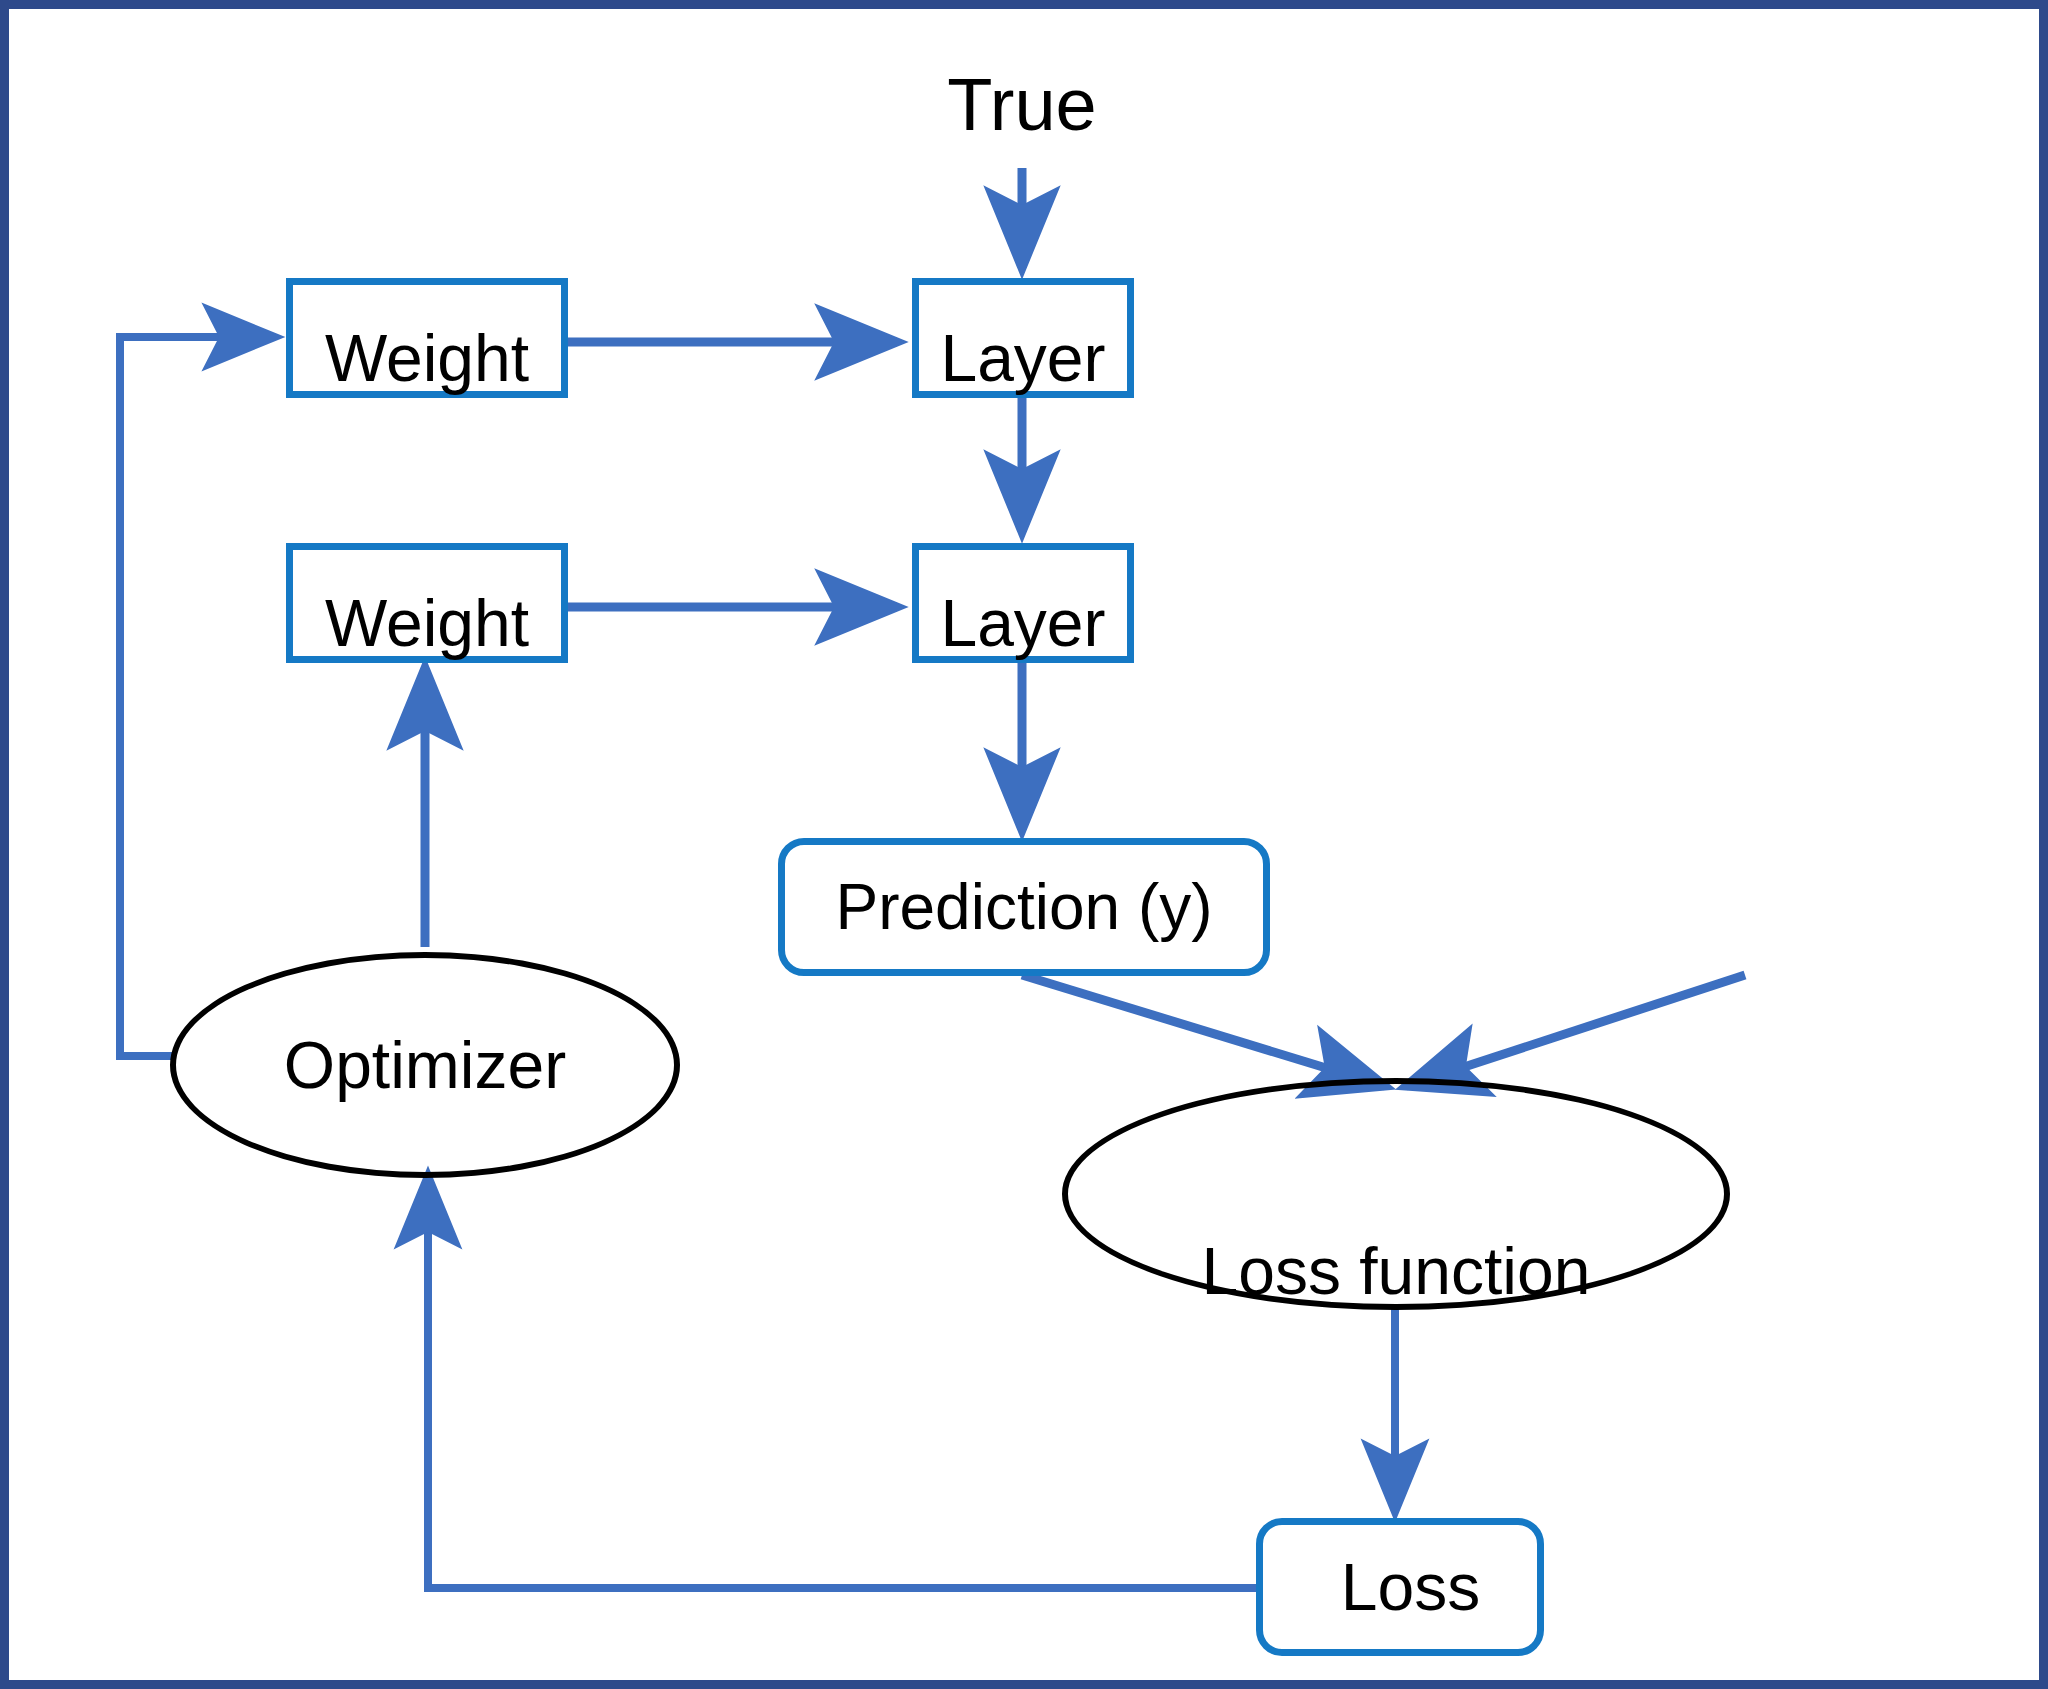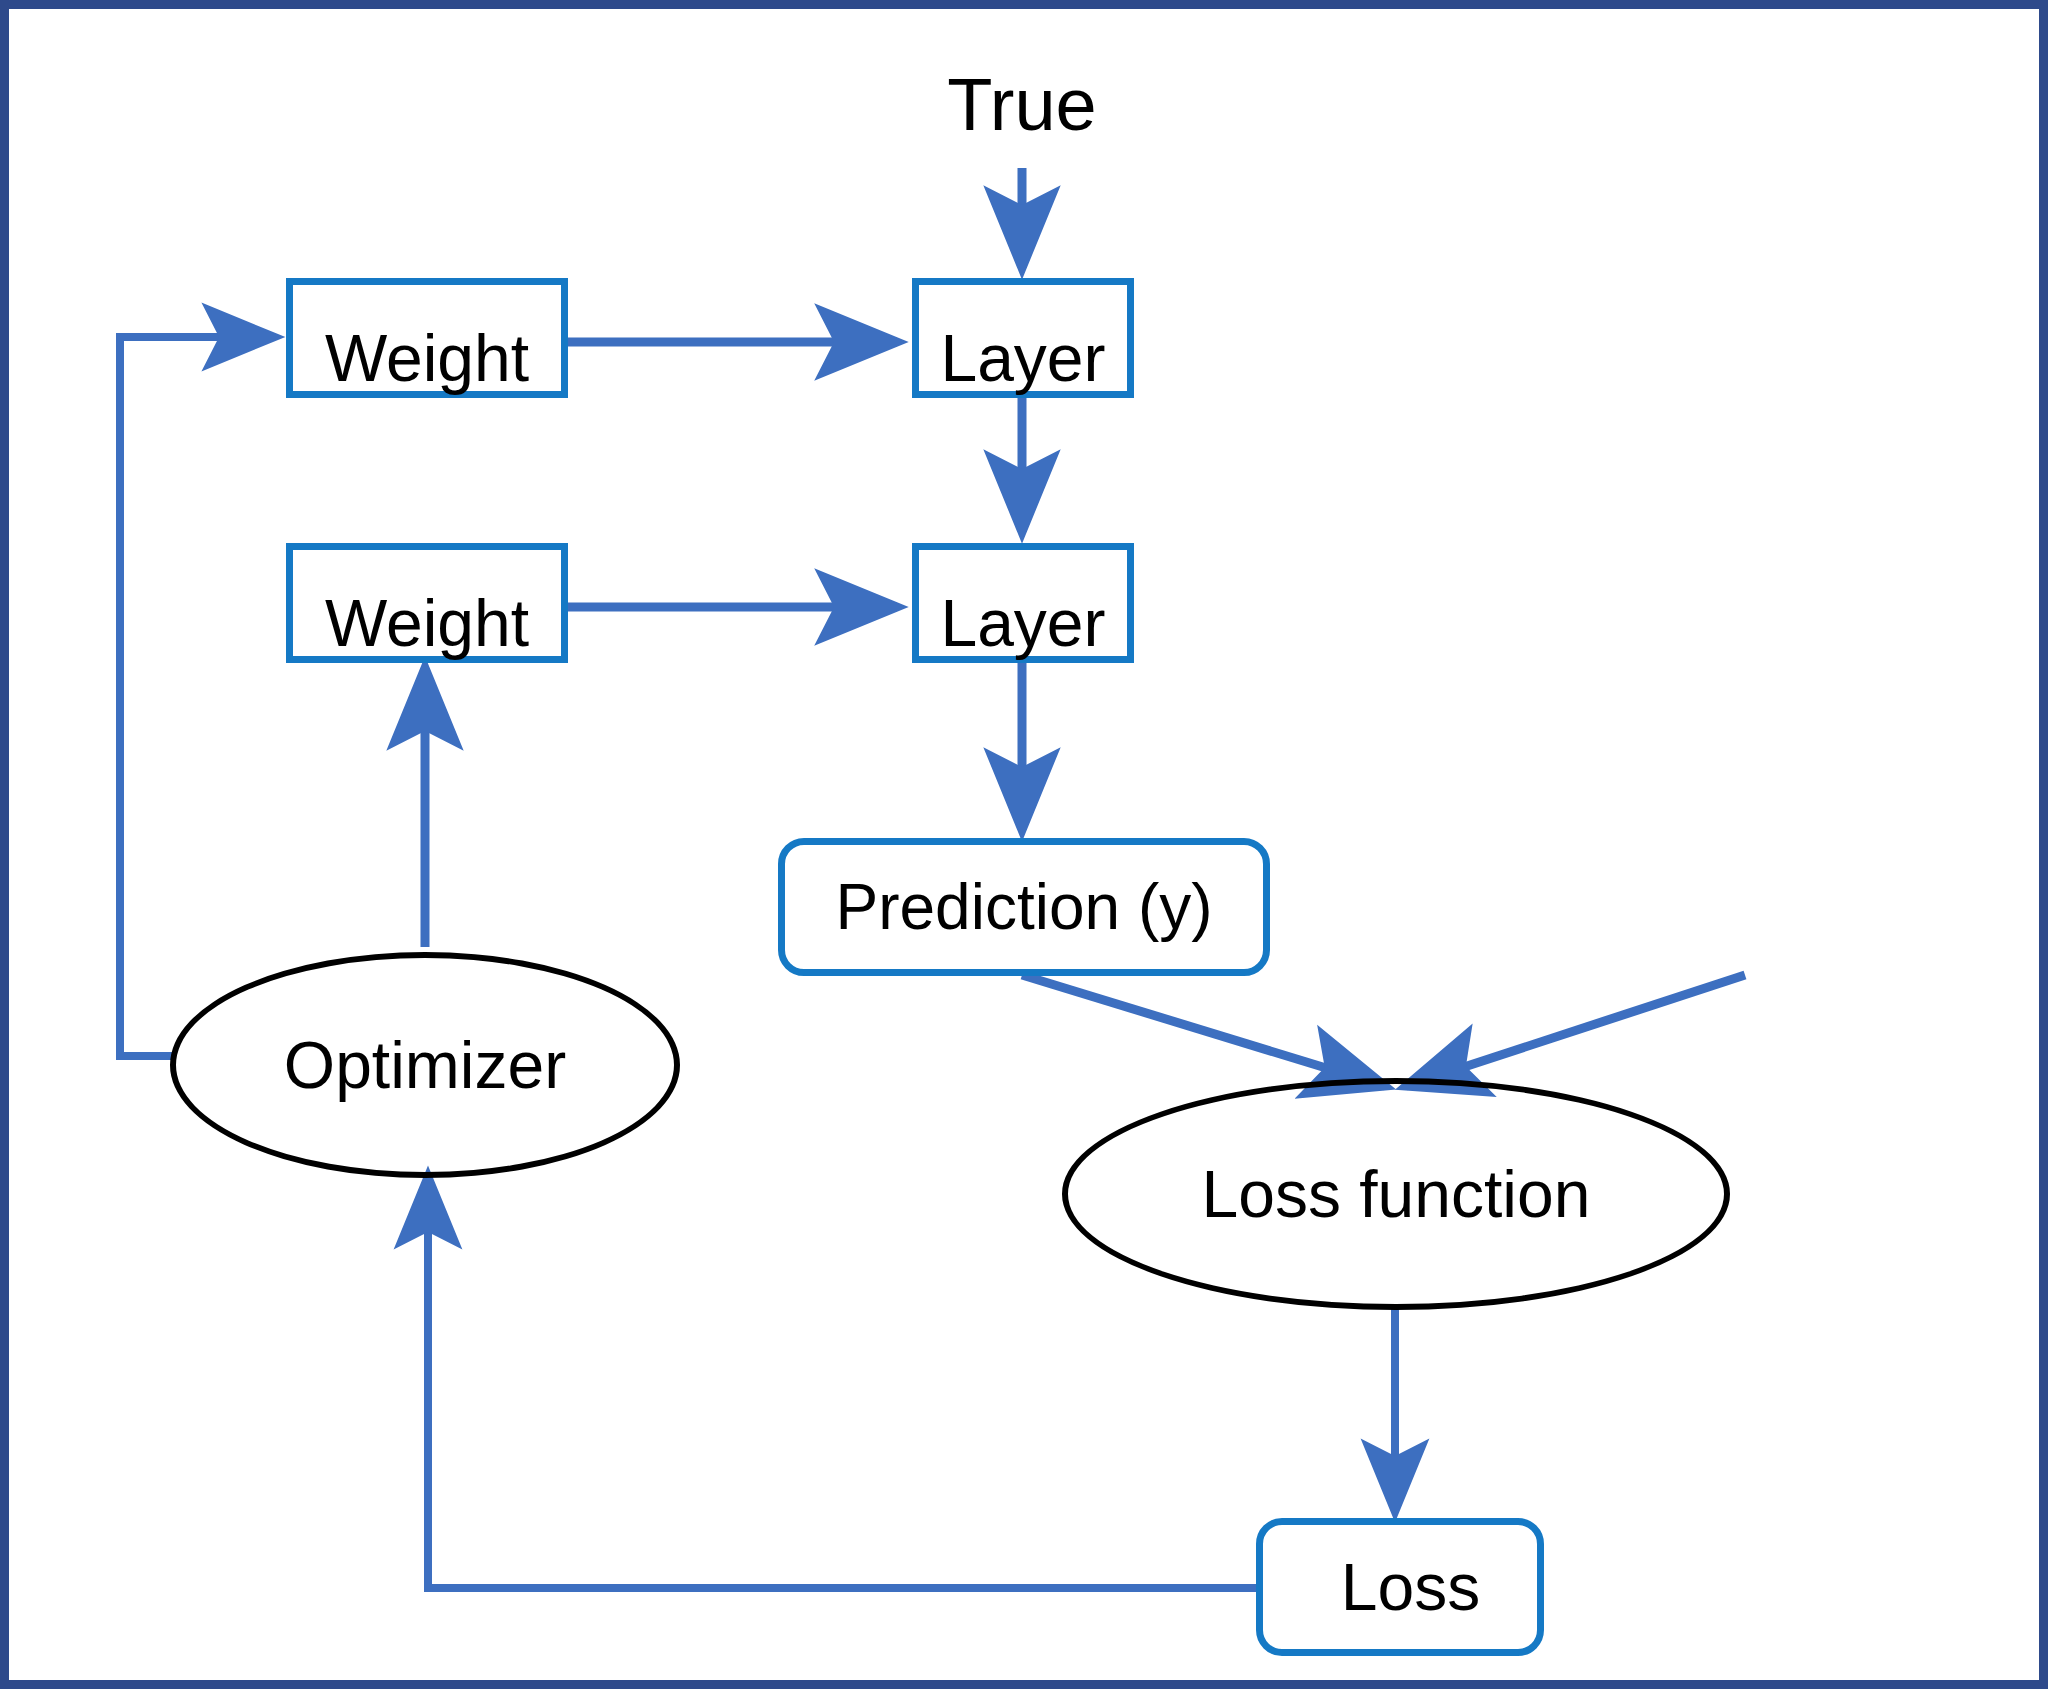--- a/index.html
+++ b/index.html
@@ -133,21 +133,21 @@
 
   <div class="node rrect" style="left:778px; top:838px; width:492px; height:138px;">
     <span class="node-label" style="font-size:64px;">Prediction (y)</span>
   </div>
 
 
   <div class="node ellipse" style="left:170px; top:952px; width:510px; height:226px;">
     <span class="node-label" style="font-size:66px;">Optimizer</span>
   </div>
 
-  <div class="node ellipse" style="left:1062px; top:1078px; width:668px; height:232px;">
+  <div class="node ellipse" style="left:1062px; top:1078px; width:668px; height:232px;align-items:flex-end;">
     <span class="node-label" style="font-size:66px;">Loss function</span>
   </div>
 
   <div class="node rrect" style="left:1256px; top:1518px; width:288px; height:138px;">
     <span class="node-label" style="font-size:66px;margin-left:21px;">Loss</span>
   </div>
 
   <div id="frame"></div>
 </div>
 

